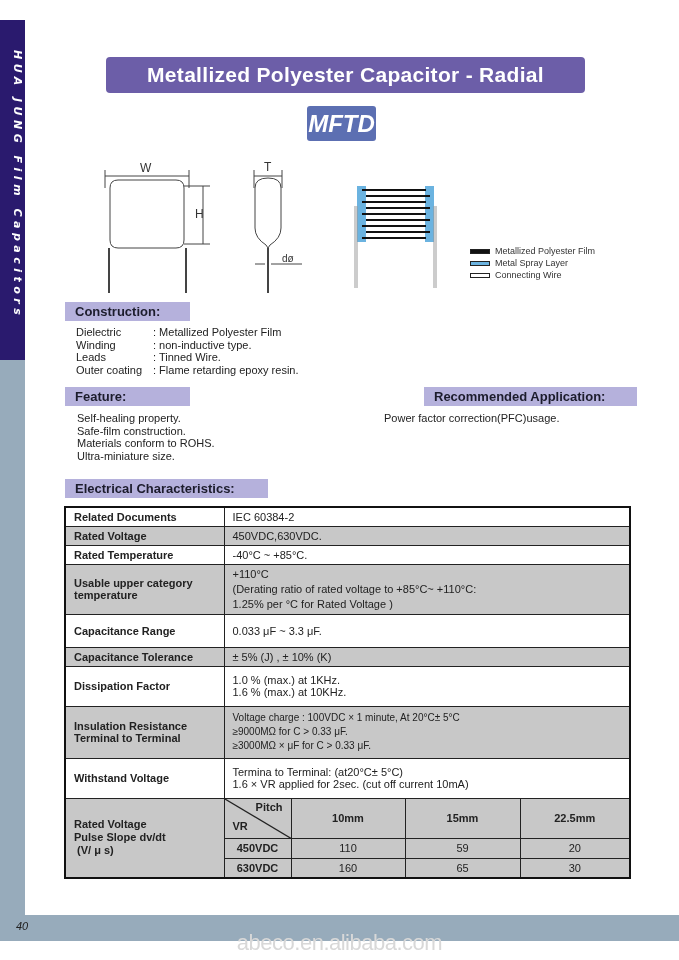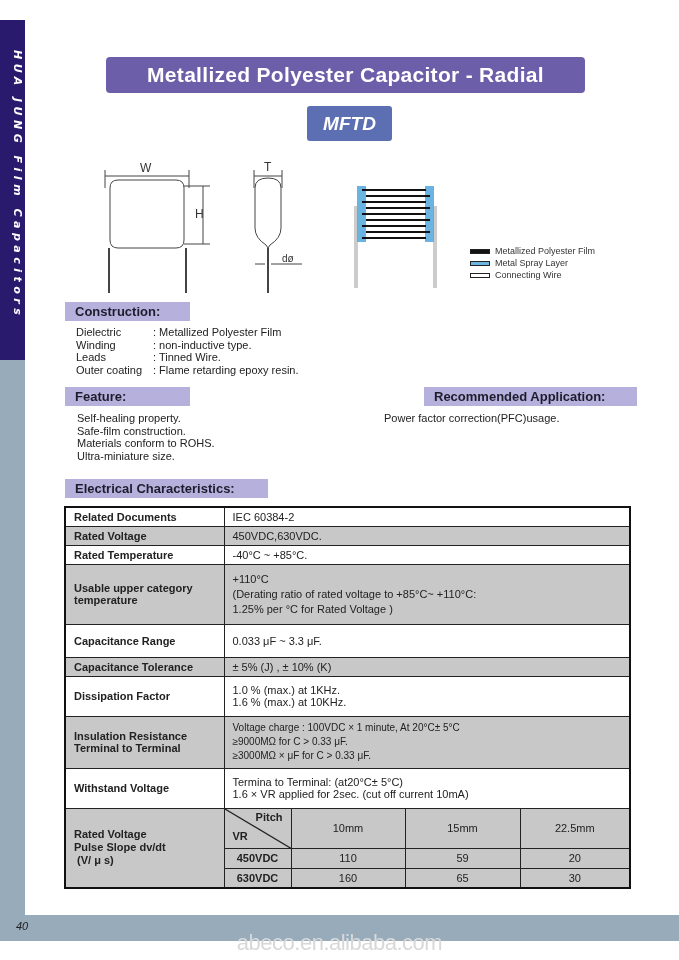--- a/index.html
+++ b/index.html
@@ -12,44 +12,44 @@
     writing-mode: vertical-rl; color: #fff; font-weight: bold; font-style: italic;
     font-size: 11px; letter-spacing: 4.5px; font-family: "DejaVu Sans", sans-serif; }
   .bottom-bar { position: absolute; left: 0; top: 915px; width: 679px; height: 26px; background: #97abbb; }
   .page-num { position: absolute; left: 16px; top: 920px; font-size: 11px; font-style: italic; color: #222; }
   .watermark { position: absolute; left: 0; width: 679px; top: 930px; text-align: center;
     font-size: 22px; color: #d8d8d8; letter-spacing: -0.5px; }
 
   .title-box { position: absolute; left: 106px; top: 57px; width: 479px; height: 36px;
     background: #6c5ea8; border-radius: 4px; color: #fff; font-weight: bold;
     font-size: 21px; text-align: center; line-height: 36px; letter-spacing: 0.3px; }
-  .model-box { position: absolute; left: 307px; top: 106px; width: 85px; height: 35px;
+  .model-box { position: absolute; left: 307px; top: 106px; width: 69px; height: 35px;
     background: #5c6fb2; border-radius: 3px; color: #fff; font-weight: bold; font-style: italic;
-    font-size: 19px; text-align: center; line-height: 35px; }
+    font-size: 24px; text-align: center; line-height: 35px; }
 
   .dims-svg { position: absolute; left: 80px; top: 158px; }
   .cross-svg { position: absolute; left: 350px; top: 180px; }
   .legend { position: absolute; left: 470px; top: 245px; font-size: 9px; color: #333; }
   .legend-row { display: flex; align-items: center; height: 12px; }
   .legend-swatch { width: 20px; height: 5px; margin-right: 5px; border: 1px solid #222; }
 
   .sec-hdr { position: absolute; height: 19px; background: #b5b1dc; font-weight: bold;
     font-size: 13px; line-height: 19px; padding-left: 10px; color: #1c1c2c; }
   .txt-block { position: absolute; font-size: 11px; line-height: 12.7px; color: #222; }
   .constr-row { display: flex; }
   .constr-label { width: 77px; }
 
   .spec-table { position: absolute; left: 64px; top: 506px; width: 567px;
     border-collapse: collapse; border: 2.5px solid #111; font-size: 11px; }
   .spec-table td { border: 1.5px solid #222; padding: 1px 8px; vertical-align: middle; }
   .spec-table td.lbl { font-weight: bold; width: 159px; font-size: 11px; }
   .spec-table tr.w td { background: #ffffff; }
   .spec-table tr.g td { background: #c8c8c8; }
   .spec-table td.val-small { font-size: 10px; line-height: 13px; }
-  .pulse-cell-hdr { font-weight: normal; text-align: center; }
+  .pulse-cell-hdr { font-weight: bold; text-align: center; }
   .vcell { font-weight: bold; text-align: center; }
   .numcell { text-align: center; }
 </style>
 </head>
 <body>
 
 <div class="side-dark"></div>
 <div class="side-light"></div>
 <div class="side-text">HUA JUNG Film Capacitors</div>
 
@@ -163,21 +163,21 @@
     <td colspan="4">IEC 60384-2</td>
   </tr>
   <tr class="g" style="height:19px;">
     <td class="lbl">Rated Voltage</td>
     <td colspan="4">450VDC,630VDC.</td>
   </tr>
   <tr class="w" style="height:19px;">
     <td class="lbl">Rated Temperature</td>
     <td colspan="4">-40°C ~ +85°C.</td>
   </tr>
-  <tr class="g" style="height:60px;">
+  <tr class="g" style="height:50px;">
     <td class="lbl">Usable upper category temperature</td>
     <td colspan="4" style="line-height:15px;">
       <div>+110°C</div>
       <div>(Derating ratio of rated voltage to +85°C~ +110°C:</div>
       <div>1.25% per °C for Rated Voltage )</div>
     </td>
   </tr>
   <tr class="w" style="height:33px;">
     <td class="lbl">Capacitance Range</td>
     <td colspan="4">0.033 μF ~ 3.3 μF.</td>

